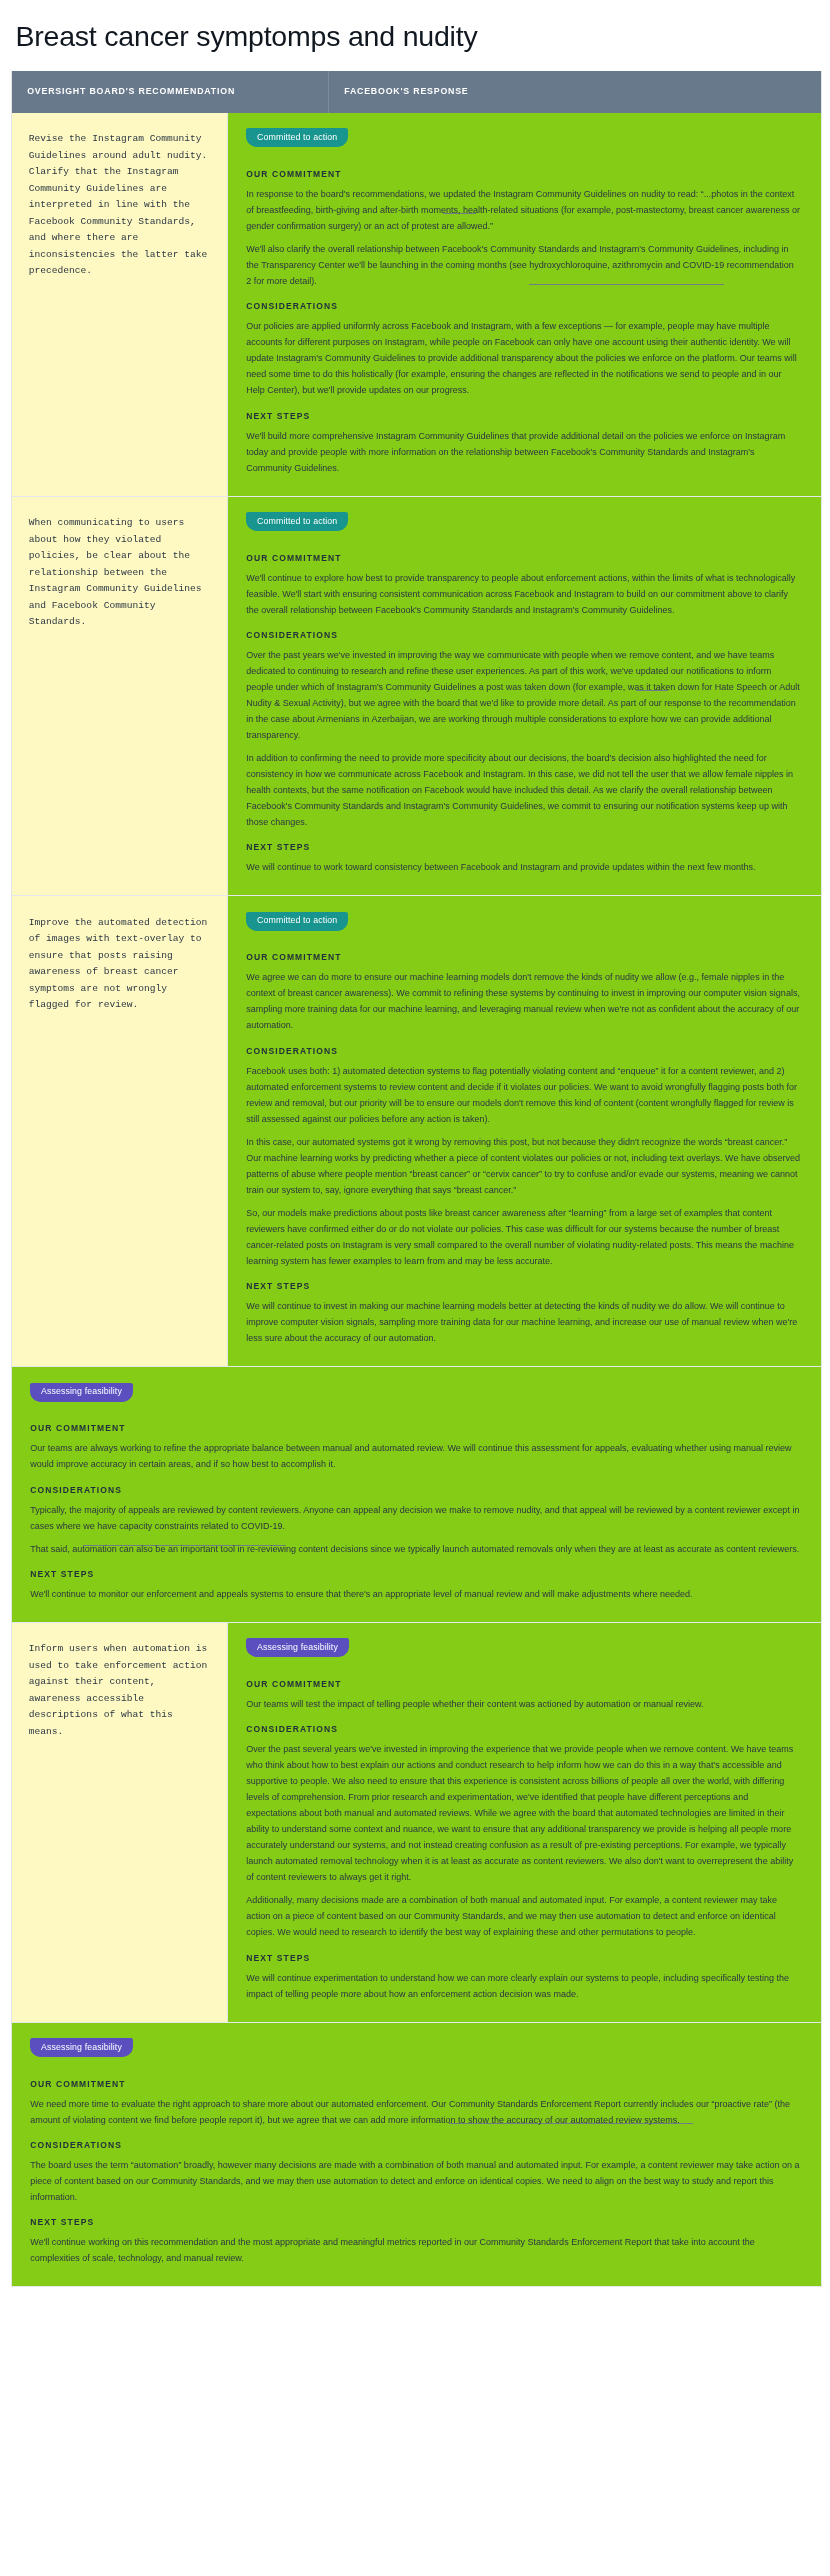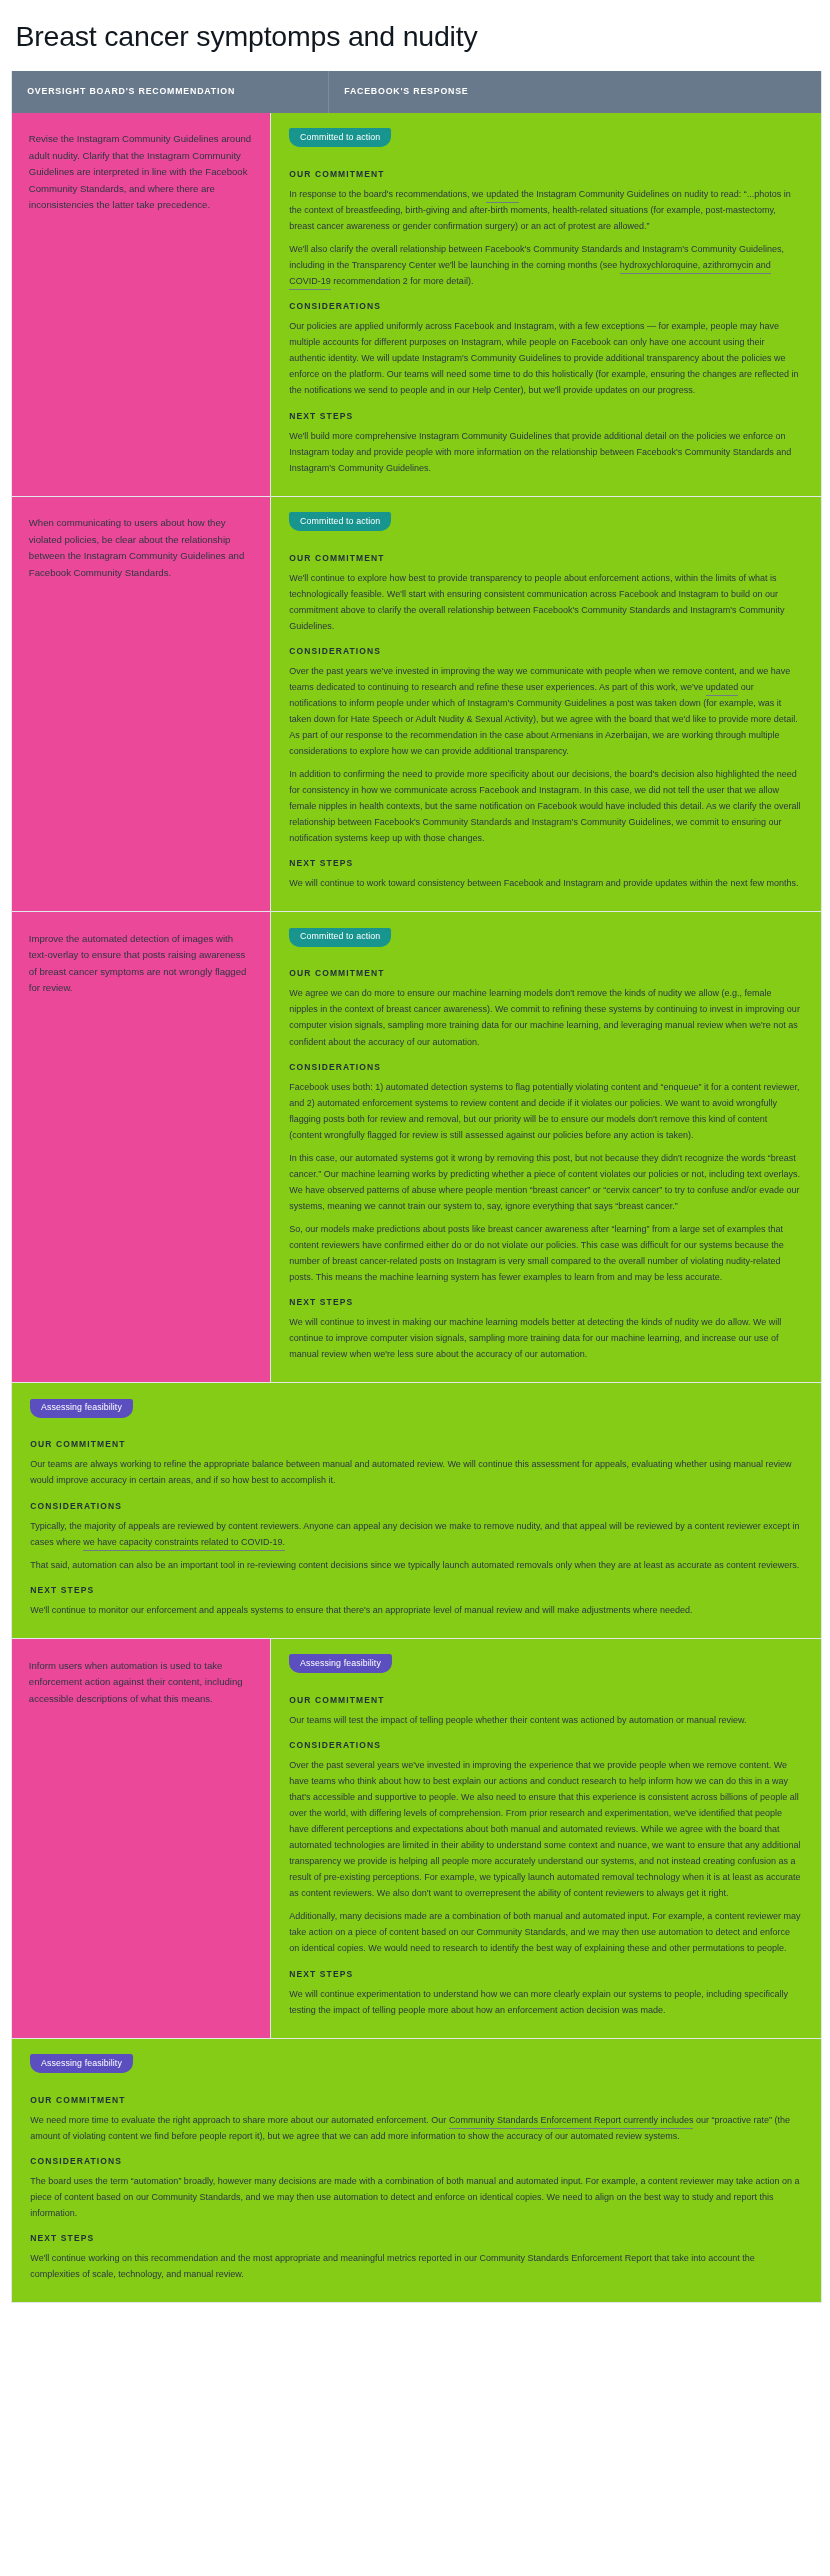--- a/index.html
+++ b/index.html
@@ -56,28 +56,29 @@
     display: flex;
     align-items: center;
   }
   .trow {
     display: flex;
     align-items: stretch;
     border-bottom: 0.8px solid #e4e8ec;
   }
   .trow:last-child { border-bottom: none; }
   .td-left {
-    width: 259px;
+    width: 216px;
     box-sizing: border-box;
-    background: #ec4899;
+    background: #fef9c3;
     border-right: 0.8px solid #dfe4e9;
     padding: 18.5px 17px 20px 17px;
     font-size: 9.6px;
     line-height: 1.72;
     color: #2c3742;
+    font-family: Liberation Mono, monospace;
   }
   .td-right {
     flex: 1;
     box-sizing: border-box;
     background: #84cc16;
     padding: 15.4px 20px 20px 18.5px;
   }
   .badge {
     display: inline-block;
     padding: 4.6px 10.8px 5.4px 10.8px;
@@ -101,21 +102,21 @@
   .sec-head.first { margin-top: 11px; }
   .para {
     font-size: 9px;
     line-height: 1.78;
     color: #2c3742;
     margin: 0 0 7px 0;
   }
   .para:last-child { margin-bottom: 0; }
   .ul-link {
     border-bottom: 0.8px solid #707c88;
-    padding-bottom: 3px;
+    padding-bottom: 14px;
   }
 </style>
 </head>
 <body>
 
 <div class="page">
 
   <h1 class="page-title">Breast cancer symptomps and nudity</h1>
 
   <div class="table">
@@ -135,21 +136,21 @@
           <div class="td-right"><div class="badge committed">Committed to action</div><div class="sec-head first">OUR COMMITMENT</div><p class="para">We'll continue to explore how best to provide transparency to people about enforcement actions, within the limits of what is technologically feasible. We'll start with ensuring consistent communication across Facebook and Instagram to build on our commitment above to clarify the overall relationship between Facebook's Community Standards and Instagram's Community Guidelines.</p><div class="sec-head">CONSIDERATIONS</div><p class="para">Over the past years we've invested in improving the way we communicate with people when we remove content, and we have teams dedicated to continuing to research and refine these user experiences. As part of this work, we've <span class="ul-link">updated</span> our notifications to inform people under which of Instagram's Community Guidelines a post was taken down (for example, was it taken down for Hate Speech or Adult Nudity &amp; Sexual Activity), but we agree with the board that we'd like to provide more detail. As part of our response to the recommendation in the case about Armenians in Azerbaijan, we are working through multiple considerations to explore how we can provide additional transparency.</p><p class="para">In addition to confirming the need to provide more specificity about our decisions, the board's decision also highlighted the need for consistency in how we communicate across Facebook and Instagram. In this case, we did not tell the user that we allow female nipples in health contexts, but the same notification on Facebook would have included this detail. As we clarify the overall relationship between Facebook's Community Standards and Instagram's Community Guidelines, we commit to ensuring our notification systems keep up with those changes.</p><div class="sec-head">NEXT STEPS</div><p class="para">We will continue to work toward consistency between Facebook and Instagram and provide updates within the next few months.</p></div>
         </div>
         <div class="trow">
           <div class="td-left">Improve the automated detection of images with text-overlay to ensure that posts raising awareness of breast cancer symptoms are not wrongly flagged for review.</div>
           <div class="td-right"><div class="badge committed">Committed to action</div><div class="sec-head first">OUR COMMITMENT</div><p class="para">We agree we can do more to ensure our machine learning models don't remove the kinds of nudity we allow (e.g., female nipples in the context of breast cancer awareness). We commit to refining these systems by continuing to invest in improving our computer vision signals, sampling more training data for our machine learning, and leveraging manual review when we're not as confident about the accuracy of our automation.</p><div class="sec-head">CONSIDERATIONS</div><p class="para">Facebook uses both: 1) automated detection systems to flag potentially violating content and “enqueue” it for a content reviewer, and 2) automated enforcement systems to review content and decide if it violates our policies. We want to avoid wrongfully flagging posts both for review and removal, but our priority will be to ensure our models don't remove this kind of content (content wrongfully flagged for review is still assessed against our policies before any action is taken).</p><p class="para">In this case, our automated systems got it wrong by removing this post, but not because they didn't recognize the words “breast cancer.” Our machine learning works by predicting whether a piece of content violates our policies or not, including text overlays. We have observed patterns of abuse where people mention “breast cancer” or “cervix cancer” to try to confuse and/or evade our systems, meaning we cannot train our system to, say, ignore everything that says “breast cancer.”</p><p class="para">So, our models make predictions about posts like breast cancer awareness after “learning” from a large set of examples that content reviewers have confirmed either do or do not violate our policies. This case was difficult for our systems because the number of breast cancer-related posts on Instagram is very small compared to the overall number of violating nudity-related posts. This means the machine learning system has fewer examples to learn from and may be less accurate.</p><div class="sec-head">NEXT STEPS</div><p class="para">We will continue to invest in making our machine learning models better at detecting the kinds of nudity we do allow. We will continue to improve computer vision signals, sampling more training data for our machine learning, and increase our use of manual review when we're less sure about the accuracy of our automation.</p></div>
         </div>
         <div class="trow">
           <div class="td-right"><div class="badge assessing">Assessing feasibility</div><div class="sec-head first">OUR COMMITMENT</div><p class="para">Our teams are always working to refine the appropriate balance between manual and automated review. We will continue this assessment for appeals, evaluating whether using manual review would improve accuracy in certain areas, and if so how best to accomplish it.</p><div class="sec-head">CONSIDERATIONS</div><p class="para">Typically, the majority of appeals are reviewed by content reviewers. Anyone can appeal any decision we make to remove nudity, and that appeal will be reviewed by a content reviewer except in cases where <span class="ul-link">we have capacity constraints related to COVID-19.</span></p><p class="para">That said, automation can also be an important tool in re-reviewing content decisions since we typically launch automated removals only when they are at least as accurate as content reviewers.</p><div class="sec-head">NEXT STEPS</div><p class="para">We'll continue to monitor our enforcement and appeals systems to ensure that there's an appropriate level of manual review and will make adjustments where needed.</p></div>
         </div>
         <div class="trow">
-          <div class="td-left">Inform users when automation is used to take enforcement action against their content, including accessible descriptions of what this means.</div>
+          <div class="td-left">Inform users when automation is used to take enforcement action against their content, awareness accessible descriptions of what this means.</div>
           <div class="td-right"><div class="badge assessing">Assessing feasibility</div><div class="sec-head first">OUR COMMITMENT</div><p class="para">Our teams will test the impact of telling people whether their content was actioned by automation or manual review.</p><div class="sec-head">CONSIDERATIONS</div><p class="para">Over the past several years we've invested in improving the experience that we provide people when we remove content. We have teams who think about how to best explain our actions and conduct research to help inform how we can do this in a way that's accessible and supportive to people. We also need to ensure that this experience is consistent across billions of people all over the world, with differing levels of comprehension. From prior research and experimentation, we've identified that people have different perceptions and expectations about both manual and automated reviews. While we agree with the board that automated technologies are limited in their ability to understand some context and nuance, we want to ensure that any additional transparency we provide is helping all people more accurately understand our systems, and not instead creating confusion as a result of pre-existing perceptions. For example, we typically launch automated removal technology when it is at least as accurate as content reviewers. We also don't want to overrepresent the ability of content reviewers to always get it right.</p><p class="para">Additionally, many decisions made are a combination of both manual and automated input. For example, a content reviewer may take action on a piece of content based on our Community Standards, and we may then use automation to detect and enforce on identical copies. We would need to research to identify the best way of explaining these and other permutations to people.</p><div class="sec-head">NEXT STEPS</div><p class="para">We will continue experimentation to understand how we can more clearly explain our systems to people, including specifically testing the impact of telling people more about how an enforcement action decision was made.</p></div>
         </div>
         <div class="trow">
           <div class="td-right"><div class="badge assessing">Assessing feasibility</div><div class="sec-head first">OUR COMMITMENT</div><p class="para">We need more time to evaluate the right approach to share more about our automated enforcement. Our <span class="ul-link">Community Standards Enforcement Report currently includes</span> our “proactive rate” (the amount of violating content we find before people report it), but we agree that we can add more information to show the accuracy of our automated review systems.</p><div class="sec-head">CONSIDERATIONS</div><p class="para">The board uses the term “automation” broadly, however many decisions are made with a combination of both manual and automated input. For example, a content reviewer may take action on a piece of content based on our Community Standards, and we may then use automation to detect and enforce on identical copies. We need to align on the best way to study and report this information.</p><div class="sec-head">NEXT STEPS</div><p class="para">We'll continue working on this recommendation and the most appropriate and meaningful metrics reported in our Community Standards Enforcement Report that take into account the complexities of scale, technology, and manual review.</p></div>
         </div>
       </div>
 
   </div>
 </div>
 

